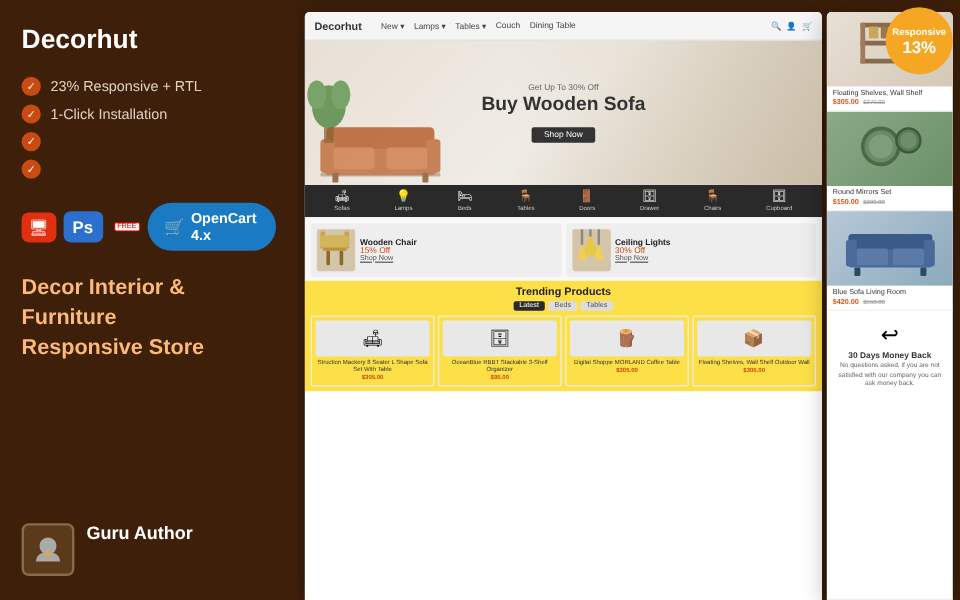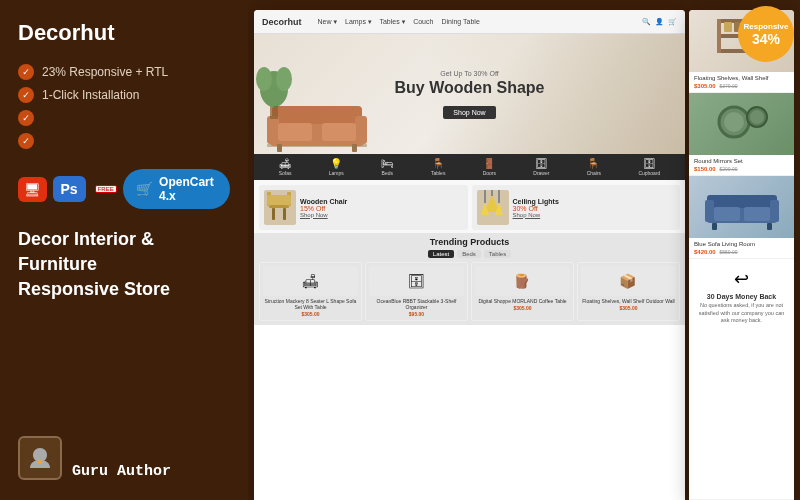--- a/index.html
+++ b/index.html
@@ -109,31 +109,30 @@
     .tagline {
       font-size: 13px;
       color: #e0d0c0;
       line-height: 1.5;
       margin-bottom: 4px;
     }
 
     .main-description {
       font-size: 18px;
       font-weight: bold;
-      color: #ffffff;
+      color: #fdba74;
       line-height: 1.4;
       margin-bottom: 10px;
     }
 
     .author-section {
       display: flex;
-      align-items: flex-end;
+      align-items: flex-start;
       gap: 10px;
       margin-top: auto;
-      font-family: Liberation Mono, monospace;
     }
 
     .author-avatar {
       width: 44px;
       height: 44px;
       background: #5a3a1a;
       border-radius: 6px;
       display: flex;
       align-items: center;
       justify-content: center;
@@ -316,21 +315,21 @@
     }
 
     .promo-text .promo-link {
       font-size: 6px;
       color: #555;
       text-decoration: underline;
     }
 
     
     .trending-section {
-      background: #e5e5e5;
+      background: #fde047;
       padding: 4px 5px;
     }
 
     .trending-title {
       font-size: 9px;
       font-weight: bold;
       text-align: center;
       margin-bottom: 3px;
       color: #222;
     }
@@ -604,21 +603,21 @@
         <rect x="16" y="55" width="8" height="20" fill="#8a6030"></rect>
         <ellipse cx="20" cy="45" rx="14" ry="18" fill="#3a7a2a"></ellipse>
         <ellipse cx="10" cy="35" rx="8" ry="12" fill="#4a8a3a"></ellipse>
         <ellipse cx="30" cy="35" rx="8" ry="12" fill="#4a8a3a"></ellipse>
       </svg>
 
       <div class="hero-bg-elements"></div>
 
       <div class="hero-text-block">
         <div class="hero-small">Get Up To 30% Off</div>
-        <div class="hero-title">Buy Wooden Shape</div>
+        <div class="hero-title">Buy Wooden Sofa</div>
         <button class="shop-btn">Shop Now</button>
       </div>
     </div>
 
     <div class="category-row">
       <div class="cat-item">
         <span class="cat-icon">🛋</span>
         <span style="font-size:5px;color:#ccc;">Sofas</span>
       </div>
       <div class="cat-item">
@@ -785,16 +784,16 @@
         <span style="font-size:18px;margin-bottom:3px;">↩</span>
         <div style="font-size:7px;font-weight:bold;color:#333;text-align:center;margin-bottom:2px;">30 Days Money Back</div>
         <div style="font-size:5.5px;color:#666;text-align:center;line-height:1.4;">No questions asked, if you are not satisfied with our company you can ask money back.</div>
       </div>
     </div>
 
   </div>
 
   <div class="responsive-badge">
     <span>Responsive</span>
-    <span class="big-text">34%</span>
+    <span class="big-text">13%</span>
   </div>
 
 </div>
 
 </body></html>

